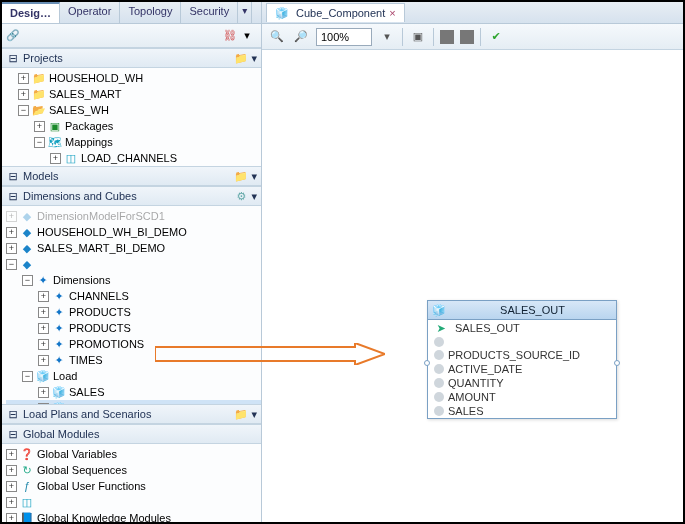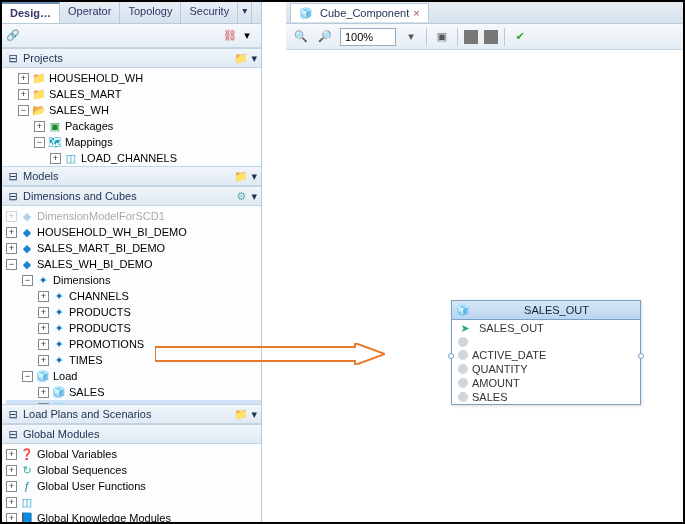--- a/index.html
+++ b/index.html
@@ -10,21 +10,20 @@
     width: 685px;
     height: 524px;
     overflow: hidden;
     position: relative;
   }
   .container {
     display: flex;
     width: 685px;
     height: 524px;
     border: 2px solid #000;
-    gap: 24px;
   }
   .left-panel {
     width: 260px;
     border-right: 1px solid #b8c9d8;
     display: flex;
     flex-direction: column;
     background: #fcfdfe;
   }
   .right-panel {
     flex: 1;
@@ -316,21 +315,20 @@
           <span>HOUSEHOLD_WH_BI_DEMO</span>
         </div>
       <div class="tree-row">
           <span class="expander">+</span>
           <span class="ico model">◆</span>
           <span>SALES_MART_BI_DEMO</span>
         </div>
       <div class="tree-row">
           <span class="expander">−</span>
           <span class="ico model">◆</span>
-          <span>SALES_WH_BI_DEMO</span>
         </div>
       <div class="tree-row">
           <span class="indent" style="width:16px"></span>
           <span class="expander">−</span>
           <span class="ico dim">✦</span>
           <span>Dimensions</span>
         </div>
       <div class="tree-row">
           <span class="indent" style="width:32px"></span>
           <span class="expander">+</span>
@@ -454,20 +452,24 @@
         </div>
         <div class="node-row">
             <span class="ico" style="color:#2a7">➤</span>
             <span>SALES_OUT</span>
           </div>
         <div class="node-row">
             <span class="dot"></span>
           </div>
         <div class="node-row">
             <span class="dot"></span>
+            <span>PRODUCTS_SOURCE_ID</span>
+          </div>
+        <div class="node-row">
+            <span class="dot"></span>
             <span>ACTIVE_DATE</span>
           </div>
         <div class="node-row">
             <span class="dot"></span>
             <span>QUANTITY</span>
           </div>
         <div class="node-row">
             <span class="dot"></span>
             <span>AMOUNT</span>
           </div>

